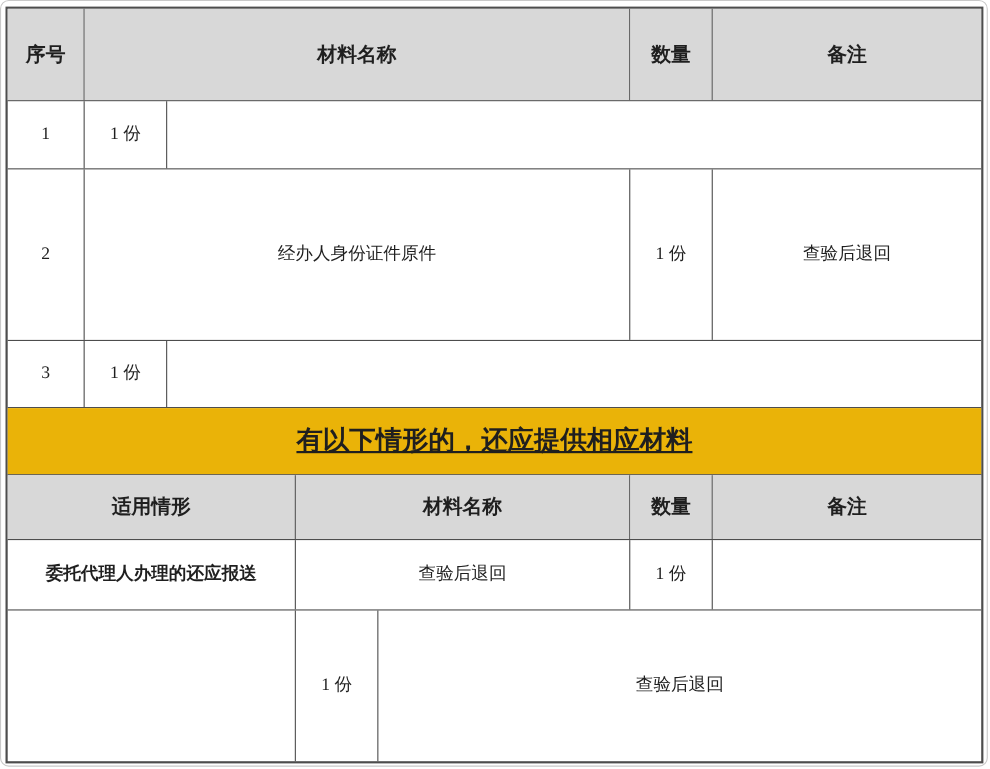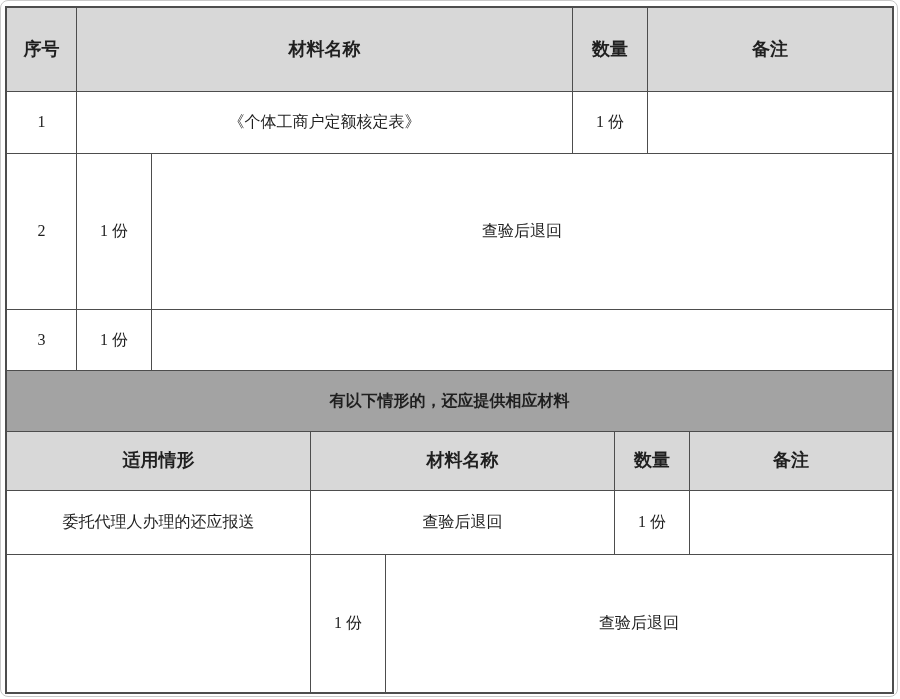--- a/index.html
+++ b/index.html
@@ -47,68 +47,69 @@
     line-height:1.4;
     overflow:hidden;
   }
   .cell:last-child{border-right:none;}
   
   .c-no{width:70px;}
   .c-name1{width:496px;}
   .c-qty{width:75px;}
   .c-note{flex:1;}
   
-  .c-case{width:304px;}
+  .c-case{width:262px;}
   .c-name2{width:304px;}
   
   .r-head1{height:84px;}
   .r1{height:62px;}
   .r2{height:156px;}
   .r3{height:61px;}
   .r-divider{height:61px;}
   .r-head2{height:59px;}
   .rA{height:64px;}
   .rB{height:137px;}
   
   .head-cell{
     background:#d8d8d8;
     font-weight:bold;
     font-size:18px;
   }
   .divider-cell{
-    background:#a3a3a3;
+    background:#eab308;
     font-weight:bold;
-    font-size:16px;
+    font-size:24px;
     justify-content:center;
+    text-decoration:underline;
   }
-  .bold-cell{font-weight:normal;text-align:right;}
+  .bold-cell{font-weight:bold;text-align:right;}
   .num{font-family:"Liberation Serif","DejaVu Serif",serif;}
 </style>
 </head>
 <body>
 
 <div class="doc-frame">
   <div class="materials-table">
 
     <div class="row r-head1">
       <div class="cell head-cell c-no">序号</div>
       <div class="cell head-cell c-name1">材料名称</div>
       <div class="cell head-cell c-qty">数量</div>
       <div class="cell head-cell c-note">备注</div>
     </div>
 
     <div class="row r1">
       <div class="cell c-no num">1</div>
-      <div class="cell c-name1">《个体工商户定额核定表》</div>
       <div class="cell c-qty num">1 份</div>
       <div class="cell c-note"></div>
     </div>
 
     <div class="row r2">
       <div class="cell c-no num">2</div>
+      <div class="cell c-name1">经办人身份证件原件</div>
       <div class="cell c-qty num">1 份</div>
       <div class="cell c-note">查验后退回</div>
     </div>
 
     <div class="row r3">
       <div class="cell c-no num">3</div>
       <div class="cell c-qty num">1 份</div>
       <div class="cell c-note"></div>
     </div>
 

